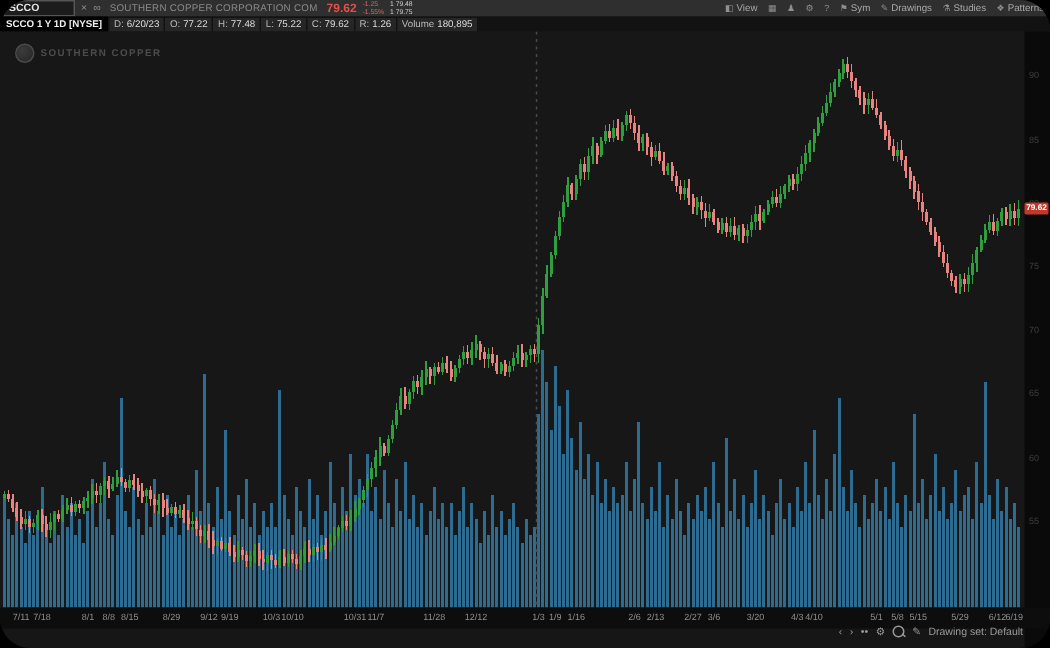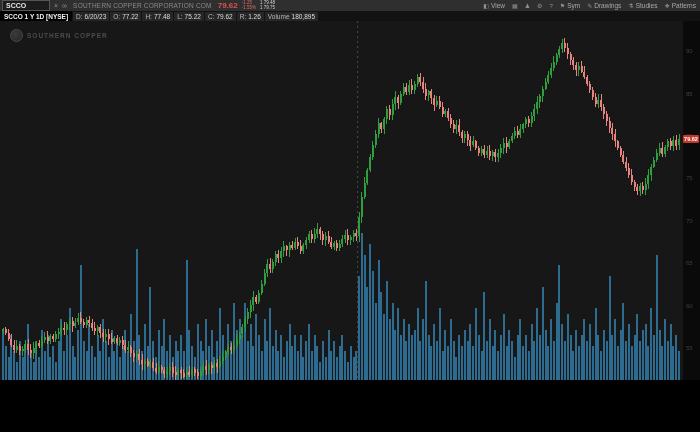--- a/index.html
+++ b/index.html
@@ -1,17 +1,17 @@
 <!DOCTYPE html>
 <html><head>
 <meta charset="utf-8">
 <style>
   html,body{margin:0;padding:0;background:#000;}
-  #app{position:relative;width:700px;height:380px;background:#161616;overflow:hidden;
-       font-family:"Liberation Sans","DejaVu Sans",sans-serif;-webkit-font-smoothing:none;}
+  #app{position:relative;width:700px;height:432px;background:#161616;overflow:hidden;
+       font-family:"Liberation Sans","DejaVu Sans",sans-serif;border-radius:20px;-webkit-font-smoothing:none;}
   
   .hrow1{position:absolute;left:0;top:0;width:700px;height:11px;background:#2f2f2f;
          display:flex;align-items:center;font-size:7px;color:#9a9a9a;}
   .symbox{display:flex;align-items:center;height:9px;background:#1c1c1c;border:1px solid #555;
           margin-left:2px;padding:0 3px;width:40px;color:#e6e6e6;font-weight:bold;font-size:7px;}
   .hicon{color:#8f8f8f;font-size:7px;margin-left:4px;line-height:9px;}
   .coname{margin-left:6px;color:#8a8a8a;font-size:6.5px;letter-spacing:.2px;white-space:nowrap;}
   .lastpx{margin-left:6px;color:#e0524a;font-weight:bold;font-size:8px;}
   .stack{display:flex;flex-direction:column;line-height:4.5px;margin-left:4px;font-size:4.5px;}
   .stack.red span{color:#d86a60;}

